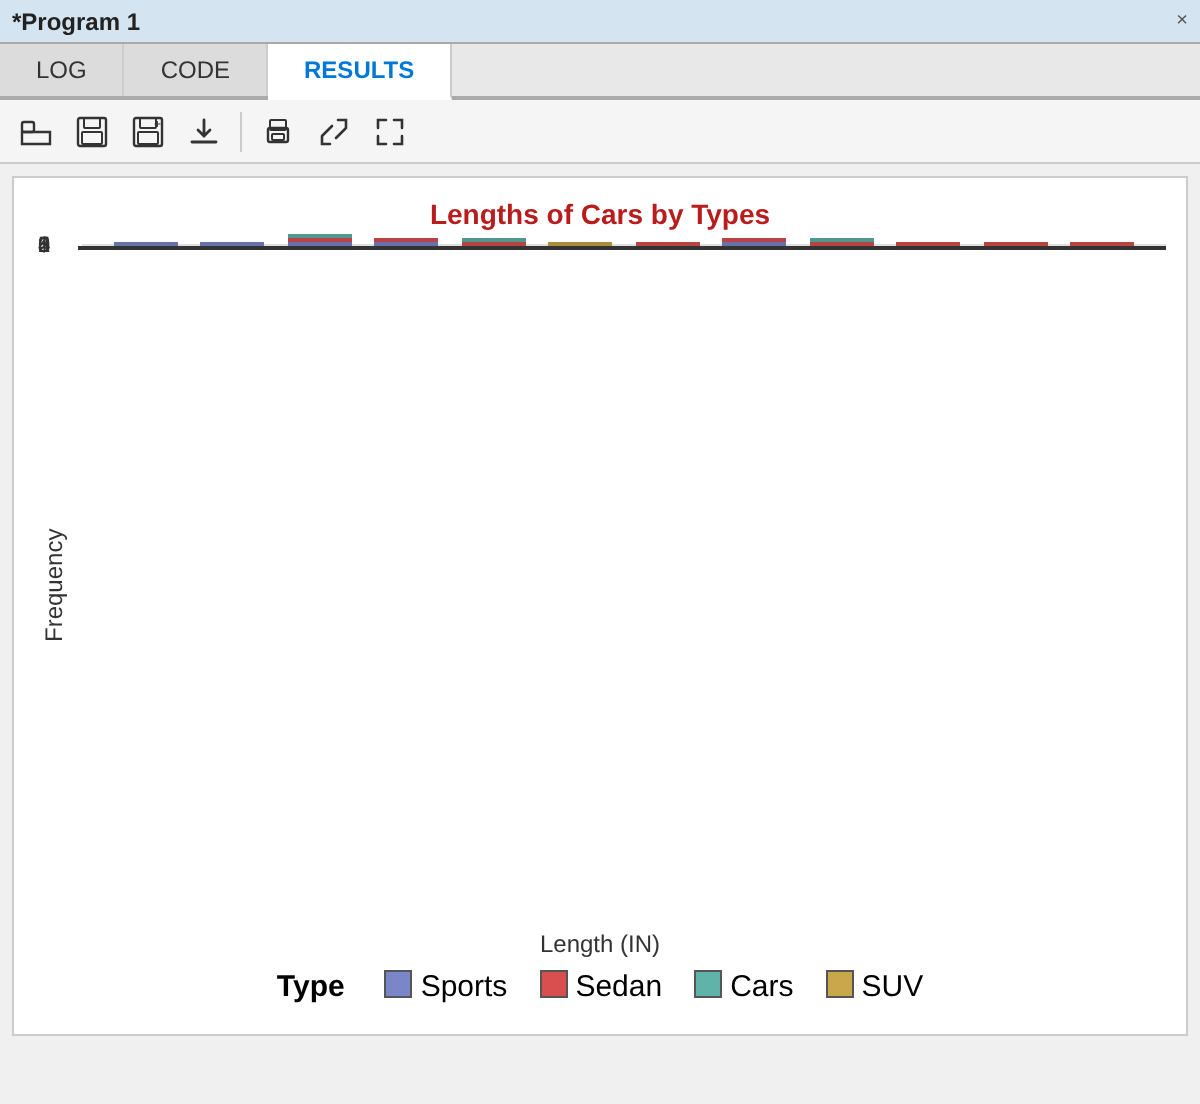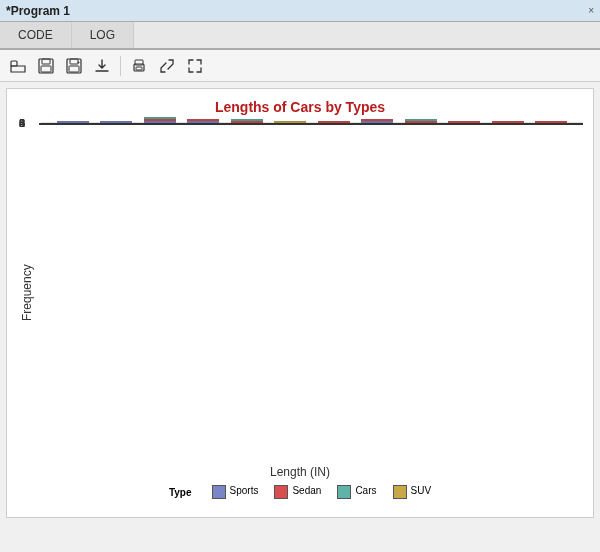--- a/index.html
+++ b/index.html
@@ -188,21 +188,21 @@
       margin-top: 2px;
     }
 
     
     .legend {
       display: flex;
       justify-content: center;
       align-items: center;
       gap: 16px;
       margin-top: 6px;
-      font-size: 10px;
+      font-size: 15px;
     }
     .legend-item {
       display: flex;
       align-items: flex-start;
       gap: 4px;
     }
     .legend-box {
       width: 14px;
       height: 14px;
       border: 1px solid #555;
@@ -215,24 +215,27 @@
 </head>
 <body>
 
 <div class="title-bar">
   <span class="title-bar-text">*Program 1</span>
   <span class="title-bar-close">×</span>
 </div>
 
 <div class="tabs">
   <div class="tab">
+    <span>LOG</span>
+  </div>
+  <div class="tab">
     <span>CODE</span>
   </div>
-  <div class="tab">
-    <span>LOG</span>
+  <div class="tab active">
+    <span>RESULTS</span>
   </div>
 </div>
 
 <div class="toolbar">
   <div class="tool-btn" title="Open">
     <svg width="16" height="16" viewBox="0 0 16 16" fill="none">
         <rect x="1" y="3" width="6" height="5" rx="1" stroke="#333" stroke-width="1.2"></rect>
         <path d="M1 8h14v6H1z" stroke="#333" stroke-width="1.2" fill="none"></path>
       </svg>
   </div>

